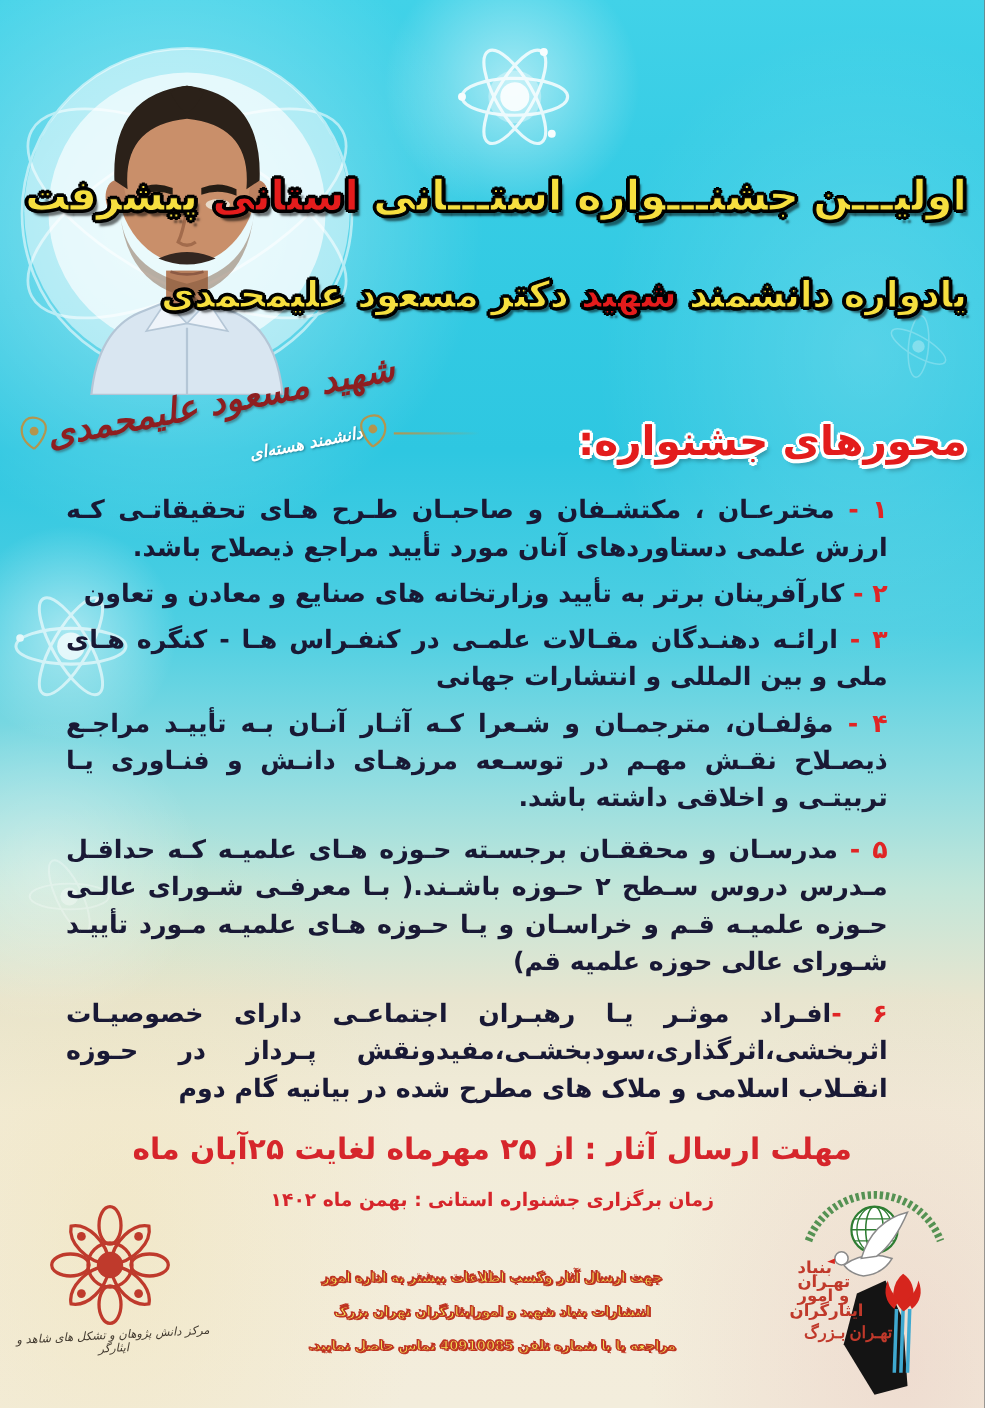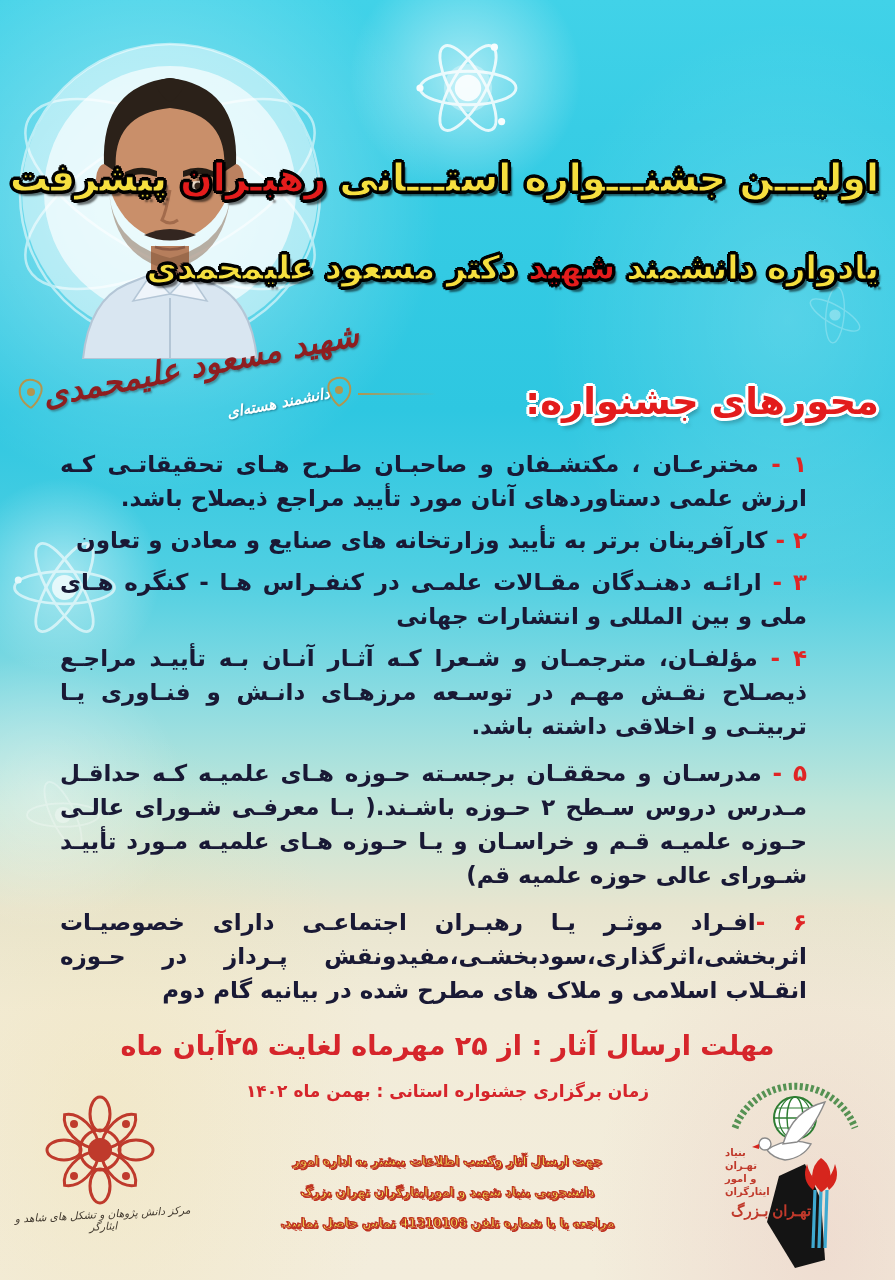--- a/index.html
+++ b/index.html
@@ -83,21 +83,21 @@
 
   
   .left-logo{position:absolute; left:40px; top:1090px; width:120px; height:120px;}
   .left-logo-caption{
     position:absolute; left:14px; top:1208px; width:178px; text-align:center;
     font-size:10.5px; font-style:italic; color:#433b30; transform:rotate(-3deg);
   }
   .right-logo{position:absolute; right:14px; top:1072px; width:172px; height:205px;}
   .rl-stack{
     position:absolute; right:96px; top:74px; width:60px; text-align:left;
-    font-size:10px; line-height:13px; font-weight:bold; color:#c0392b; direction:rtl;
+    font-size:15px; line-height:13px; font-weight:bold; color:#c0392b; direction:rtl;
   }
   .rl-city{
     position:absolute; right:20px; top:130px; width:130px; text-align:left;
     font-size:15px; font-weight:bold; color:#c0392b; letter-spacing:3px;font-family:Liberation Serif, serif;
   }
 
   .atom{position:absolute; pointer-events:none;}
 </style>
 </head>
 <body>
@@ -175,21 +175,21 @@
     <circle cx="193" cy="172" r="3.6" fill="#32241a"></circle>
 
     <path d="M165,176 Q161,198 157,206 Q165,212 173,206" fill="none" stroke="#a26b4c" stroke-width="3"></path>
 
     <path d="M139,221 Q165,209 191,221 Q165,232 139,221" fill="#332620"></path>
     <path d="M150,233 Q165,238 180,233" fill="none" stroke="#8c5a44" stroke-width="2.5"></path>
   </svg>
 
   <div class="headline" id="title-line1">
     <span>اولیـــن جشنـــواره استـــانی</span>
-    <span class="hl-red">رهبـران</span>
+    <span class="hl-red">استانی</span>
     <span>پیشرفت</span>
   </div>
   <div class="headline" id="title-line2">
     <span>یادواره دانشمند</span>
     <span class="hl-red">شهید</span>
     <span>دکتر مسعود علیمحمدی</span>
   </div>
 
   <div class="signature">
     <svg class="abs" style="left:4px; top:40px;" width="34" height="34" viewBox="0 0 34 34">
@@ -228,22 +228,22 @@
     </p>
   </div>
 
   <div class="dates">
     <div id="deadline">مهلت ارسال آثار : از ۲۵ مهرماه لغایت ۲۵آبان ماه</div>
     <div id="event-time">زمان برگزاری جشنواره استانی : بهمن ماه ۱۴۰۲</div>
   </div>
 
   <div class="contact">
     <div>جهت ارسال آثار وکسب اطلاعات بیشتر به اداره امور</div>
-    <div>دانشجویی بنیاد شهید و امورایثارگران تهران بزرگ</div>
-    <div>مراجعه یا با شماره تلفن 41310108 تماس حاصل نمایید.</div>
+    <div>انتشارات بنیاد شهید و امورایثارگران تهران بزرگ</div>
+    <div>مراجعه یا با شماره تلفن 40910085 تماس حاصل نمایید.</div>
   </div>
 
   <svg class="left-logo" viewBox="0 0 120 120">
     <g stroke="#bf3a2c" fill="none" stroke-width="3">
       <g>
         <ellipse cx="60" cy="24" rx="10" ry="17"></ellipse>
         <ellipse cx="60" cy="96" rx="10" ry="17"></ellipse>
         <ellipse cx="24" cy="60" rx="17" ry="10"></ellipse>
         <ellipse cx="96" cy="60" rx="17" ry="10"></ellipse>
       </g>

